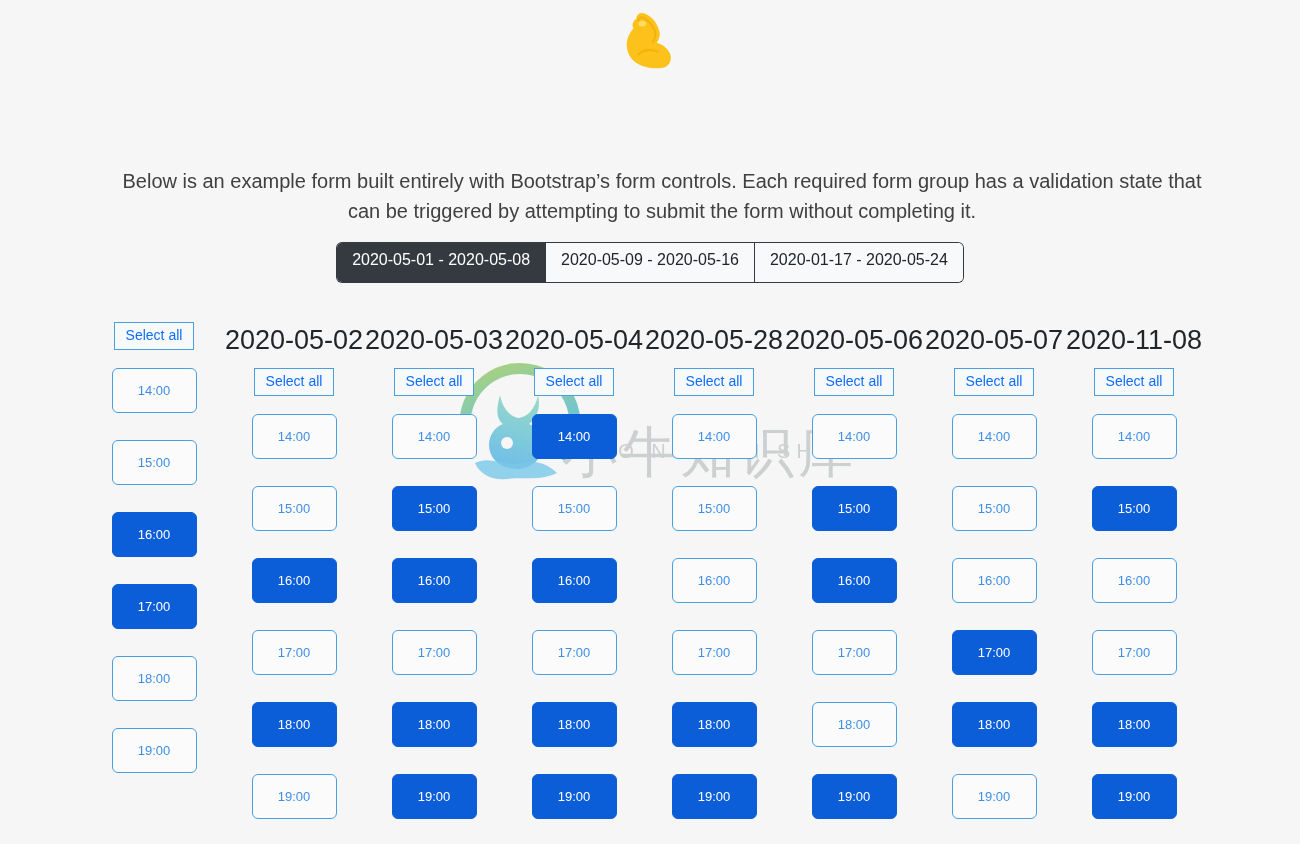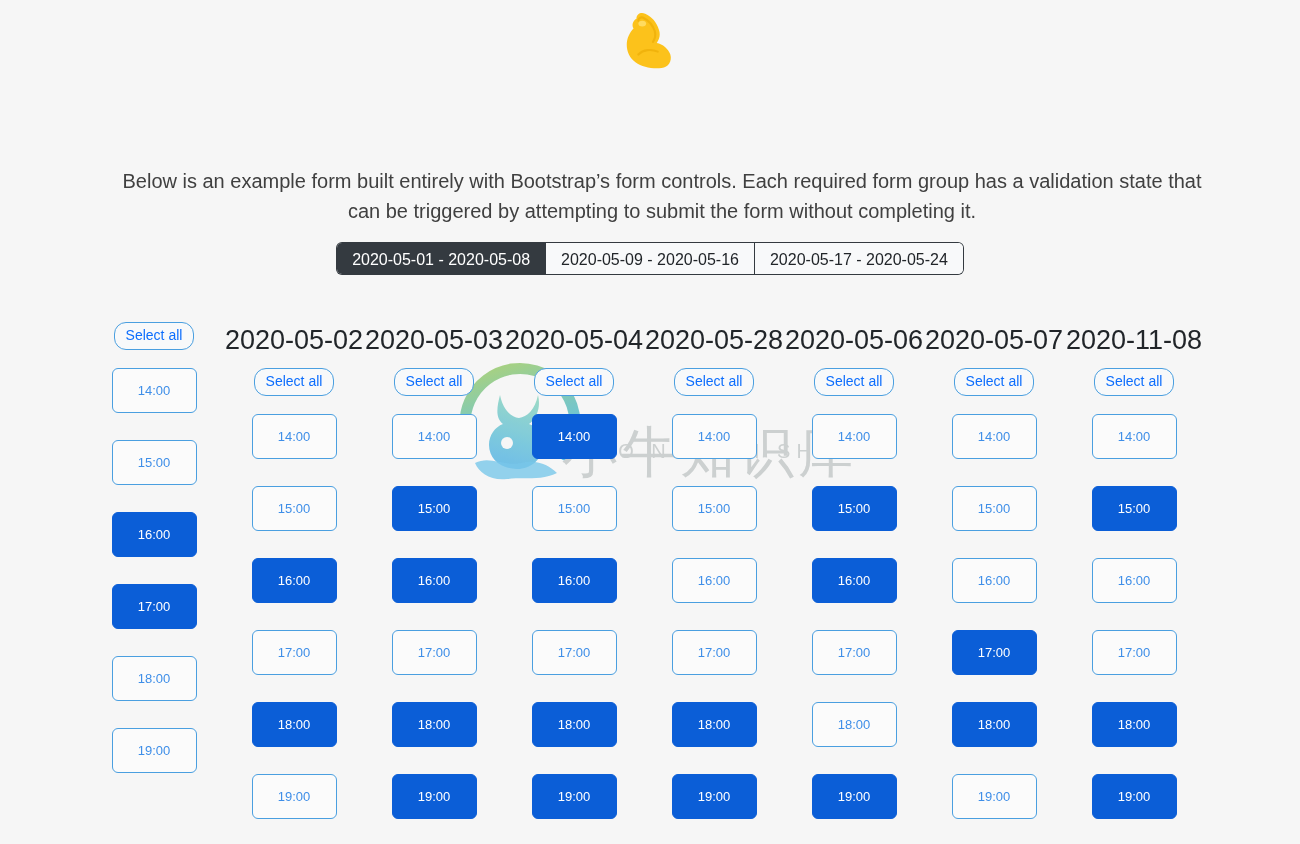--- a/index.html
+++ b/index.html
@@ -80,21 +80,21 @@
   }
   .tabgroup {
     display: flex;
     border-radius: 5px;
     overflow: hidden;
     box-shadow: 0 0 0 1px #343a40;
   }
   .tab {
     font-size: 16px;
     line-height: 20px;
-    padding: 7px 15px 4px;
+    padding: 7px 15px 12px;
     background: #f8f9fa;
     color: #212529;
     border-right: 1px solid #343a40;
     cursor: pointer;
     white-space: nowrap;
   }
   .tab:last-child { border-right: none; }
   .tab.active {
     background: #343a40;
     color: #ffffff;
@@ -121,21 +121,21 @@
     margin-bottom: 10px;
     white-space: nowrap;
     font-weight: 400;
   }
   .btn-selectall {
     font-size: 14px;
     line-height: 17px;
     color: #0d6efd;
     background: #f8f9fa;
     border: 1px solid #4a9fe0;
-    border-radius: 12px;
+    border-radius: 0;
     padding: 4px 11px 5px;
     margin-bottom: 18px;
     cursor: pointer;
     font-family: "Liberation Sans", sans-serif;
   }
   .slot {
     width: 85px;
     height: 45px;
     margin-bottom: 27px;
     border-radius: 6px;
@@ -192,21 +192,21 @@
     </svg>
   </div>
 
 
   <div class="lead">Below is an example form built entirely with Bootstrap’s form controls. Each required form group has a validation state that can be triggered by attempting to submit the form without completing it.</div>
 
   <div class="tabs">
     <div class="tabgroup" id="tabgroup">
         <div class="tab active">2020-05-01 - 2020-05-08</div>
         <div class="tab">2020-05-09 - 2020-05-16</div>
-        <div class="tab">2020-05-17 - 2020-05-24</div>
+        <div class="tab">2020-01-17 - 2020-05-24</div>
       </div>
   </div>
 
   <div class="grid" id="grid">
       <div class="col">
         <button class="btn-selectall">Select all</button>
         <div class="slot">14:00</div>
         <div class="slot">15:00</div>
         <div class="slot on">16:00</div>
         <div class="slot on">17:00</div>

